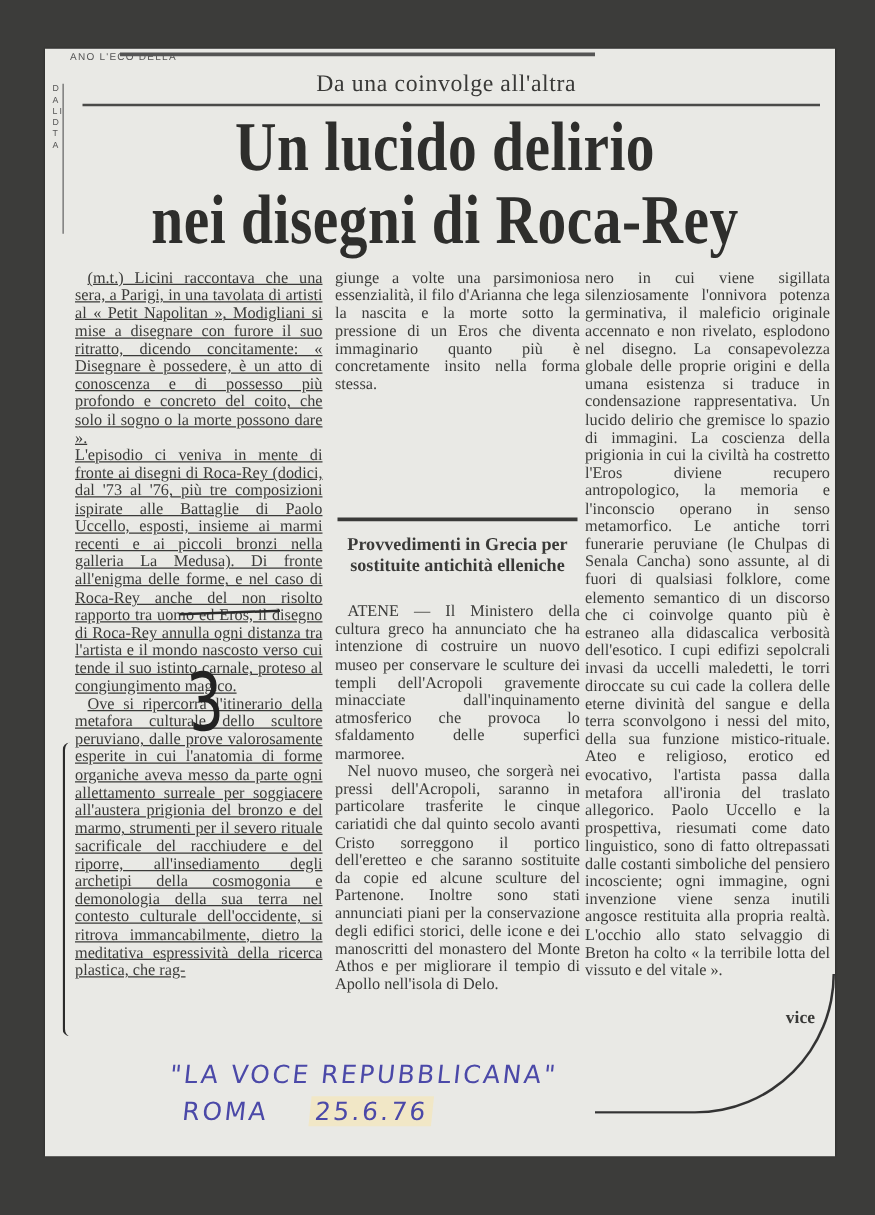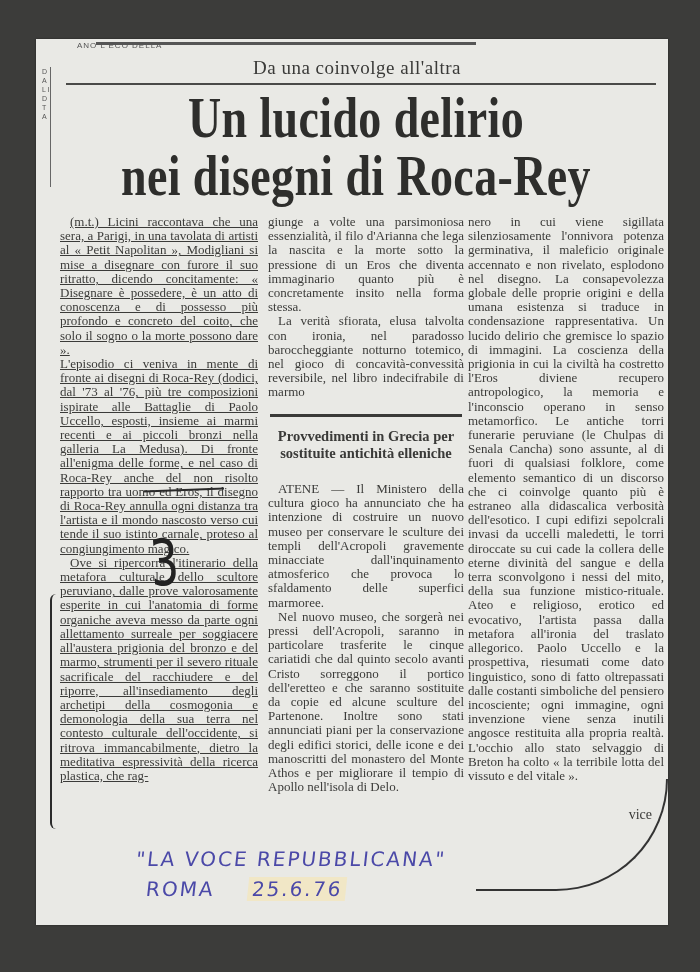--- a/index.html
+++ b/index.html
@@ -14,21 +14,20 @@
     position: absolute;
     left: 36px; top: 39px;
     width: 632px; height: 886px;
     background: #e9e9e5;
     box-shadow: 0 0 2px rgba(0,0,0,0.4);
   }
   .top-clip {
     position: absolute; left: 20px; top: 2px;
     font-size: 8px; color: #555; letter-spacing: 1px;
     font-family: "Liberation Sans", sans-serif;
-    margin-left: 21px;
   }
   .top-clip-line {
     position: absolute; left: 60px; top: 3px; width: 380px; height: 3px;
     background: #555;
   }
   .left-strip {
     position: absolute; left: 6px; top: 28px; width: 8px; height: 120px;
     border-right: 1px solid #666;
     font-size: 7px; color: #555; line-height: 9px;
     font-family: "Liberation Sans", sans-serif;
@@ -80,21 +79,21 @@
     text-align: center;
     font-family: "Liberation Serif", serif;
     font-weight: bold;
     font-size: 14.5px; line-height: 16.5px;
     color: #3a3a38;
   }
   .col2b { left: 232px; width: 196px; top: 443px; }
   .signature {
     position: absolute; right: 16px; top: 768px;
     font-family: "Liberation Serif", serif;
-    font-weight: normal; font-size: 14px; color: #3a3a38;
+    font-weight: bold; font-size: 14px; color: #3a3a38;
   }
   .pen-line-left {
     position: absolute; left: 14px; top: 555px; width: 6px; height: 235px;
     border-left: 2px solid #2b2b2b;
     border-radius: 6px 0 0 6px;
   }
   .pen-mark-3 {
     position: absolute; left: 108px; top: 487px;
     font-family: "DejaVu Sans", sans-serif;
     font-size: 64px; color: #222;
@@ -140,28 +139,27 @@
   </div>
 
   <div class="col col1">
     <p>(m.t.) Licini raccontava che una sera, a Parigi, in una tavolata di artisti al « Petit Napolitan », Modigliani si mise a disegnare con furore il suo ritratto, dicendo concitamente: « Disegnare è possedere, è un atto di conoscenza e di possesso più profondo e concreto del coito, che solo il sogno o la morte possono dare ».</p>
     <p class="noindent">L'episodio ci veniva in mente di fronte ai disegni di Roca-Rey (dodici, dal '73 al '76, più tre composizioni ispirate alle Battaglie di Paolo Uccello, esposti, insieme ai marmi recenti e ai piccoli bronzi nella galleria La Medusa). Di fronte all'enigma delle forme, e nel caso di Roca-Rey anche del non risolto rapporto tra uomo ed Eros, il disegno di Roca-Rey annulla ogni distanza tra l'artista e il mondo nascosto verso cui tende il suo istinto carnale, proteso al congiungimento magico.</p>
     <p>Ove si ripercorra l'itinerario della metafora culturale dello scultore peruviano, dalle prove valorosamente esperite in cui l'anatomia di forme organiche aveva messo da parte ogni allettamento surreale per soggiacere all'austera prigionia del bronzo e del marmo, strumenti per il severo rituale sacrificale del racchiudere e del riporre, all'insediamento degli archetipi della cosmogonia e demonologia della sua terra nel contesto culturale dell'occidente, si ritrova immancabilmente, dietro la meditativa espressività della ricerca plastica, che rag-</p>
   </div>
 
   <div class="col col2">
     <p class="noindent">giunge a volte una parsimoniosa essenzialità, il filo d'Arianna che lega la nascita e la morte sotto la pressione di un Eros che diventa immaginario quanto più è concretamente insito nella forma stessa.</p>
-    <p>La verità sfiorata, elusa talvolta con ironia, nel paradosso barocchеggiante notturno totemico, nel gioco di concavità-convessità reversibile, nel libro indecifrabile di marmo</p>
   </div>
 
   <div class="col2-rule"></div>
   <div class="subhead">Provvedimenti in Grecia per sostituite antichità elleniche</div>
 
   <div class="col col2b">
-    <p>ATENE — Il Ministero della cultura gioco ha annunciato che ha intenzione di costruire un nuovo museo per conservare le sculture dei templi dell'Acropoli gravemente minacciate dall'inquinamento atmosferico che provoca lo sfaldamento delle superfici marmoree.</p>
+    <p>ATENE — Il Ministero della cultura greco ha annunciato che ha intenzione di costruire un nuovo museo per conservare le sculture dei templi dell'Acropoli gravemente minacciate dall'inquinamento atmosferico che provoca lo sfaldamento delle superfici marmoree.</p>
     <p>Nel nuovo museo, che sorgerà nei pressi dell'Acropoli, saranno in particolare trasferite le cinque cariatidi che dal quinto secolo avanti Cristo sorreggono il portico dell'eretteo e che saranno sostituite da copie ed alcune sculture del Partenone. Inoltre sono stati annunciati piani per la conservazione degli edifici storici, delle icone e dei manoscritti del monastero del Monte Athos e per migliorare il tempio di Apollo nell'isola di Delo.</p>
   </div>
 
   <div class="col col3">
     <p class="noindent">nero in cui viene sigillata silenziosamente l'onnivora potenza germinativa, il maleficio originale accennato e non rivelato, esplodono nel disegno. La consapevolezza globale delle proprie origini e della umana esistenza si traduce in condensazione rappresentativa. Un lucido delirio che gremisce lo spazio di immagini. La coscienza della prigionia in cui la civiltà ha costretto l'Eros diviene recupero antropologico, la memoria e l'inconscio operano in senso metamorfico. Le antiche torri funerarie peruviane (le Chulpas di Senala Cancha) sono assunte, al di fuori di qualsiasi folklore, come elemento semantico di un discorso che ci coinvolge quanto più è estraneo alla didascalica verbosità dell'esotico. I cupi edifizi sepolcrali invasi da uccelli maledetti, le torri diroccate su cui cade la collera delle eterne divinità del sangue e della terra sconvolgono i nessi del mito, della sua funzione mistico-rituale. Ateo e religioso, erotico ed evocativo, l'artista passa dalla metafora all'ironia del traslato allegorico. Paolo Uccello e la prospettiva, riesumati come dato linguistico, sono di fatto oltrepassati dalle costanti simboliche del pensiero incosciente; ogni immagine, ogni invenzione viene senza inutili angosce restituita alla propria realtà. L'occhio allo stato selvaggio di Breton ha colto « la terribile lotta del vissuto e del vitale ».</p>
   </div>
 
   <div class="signature">vice</div>
 
   <div class="pen-line-left"></div>

